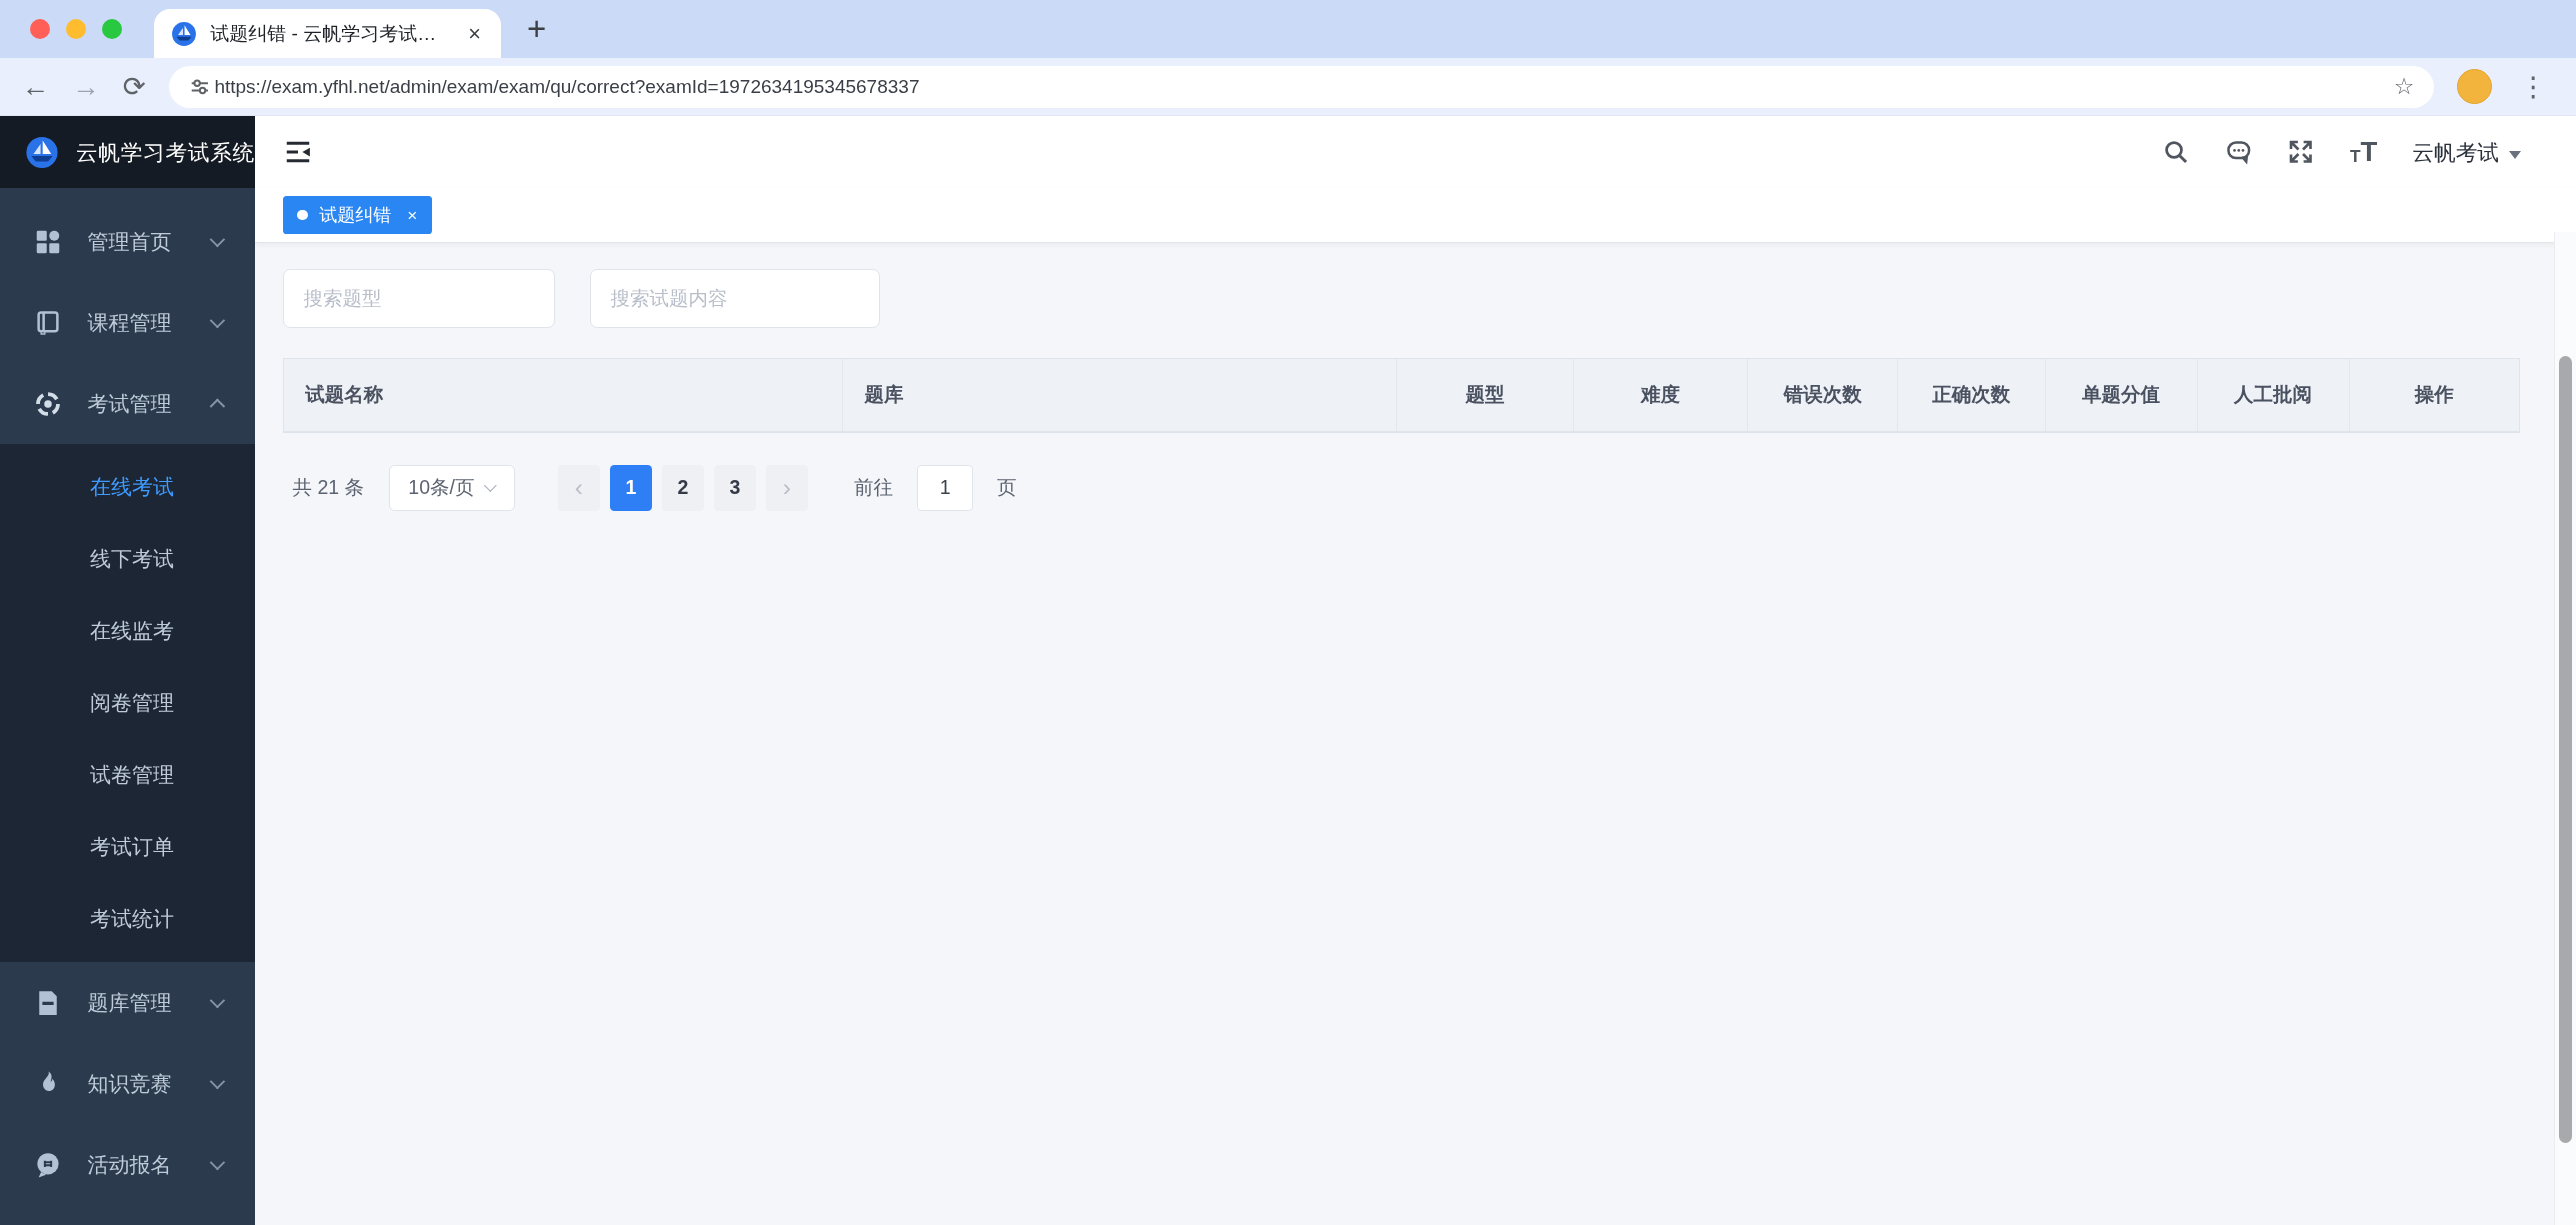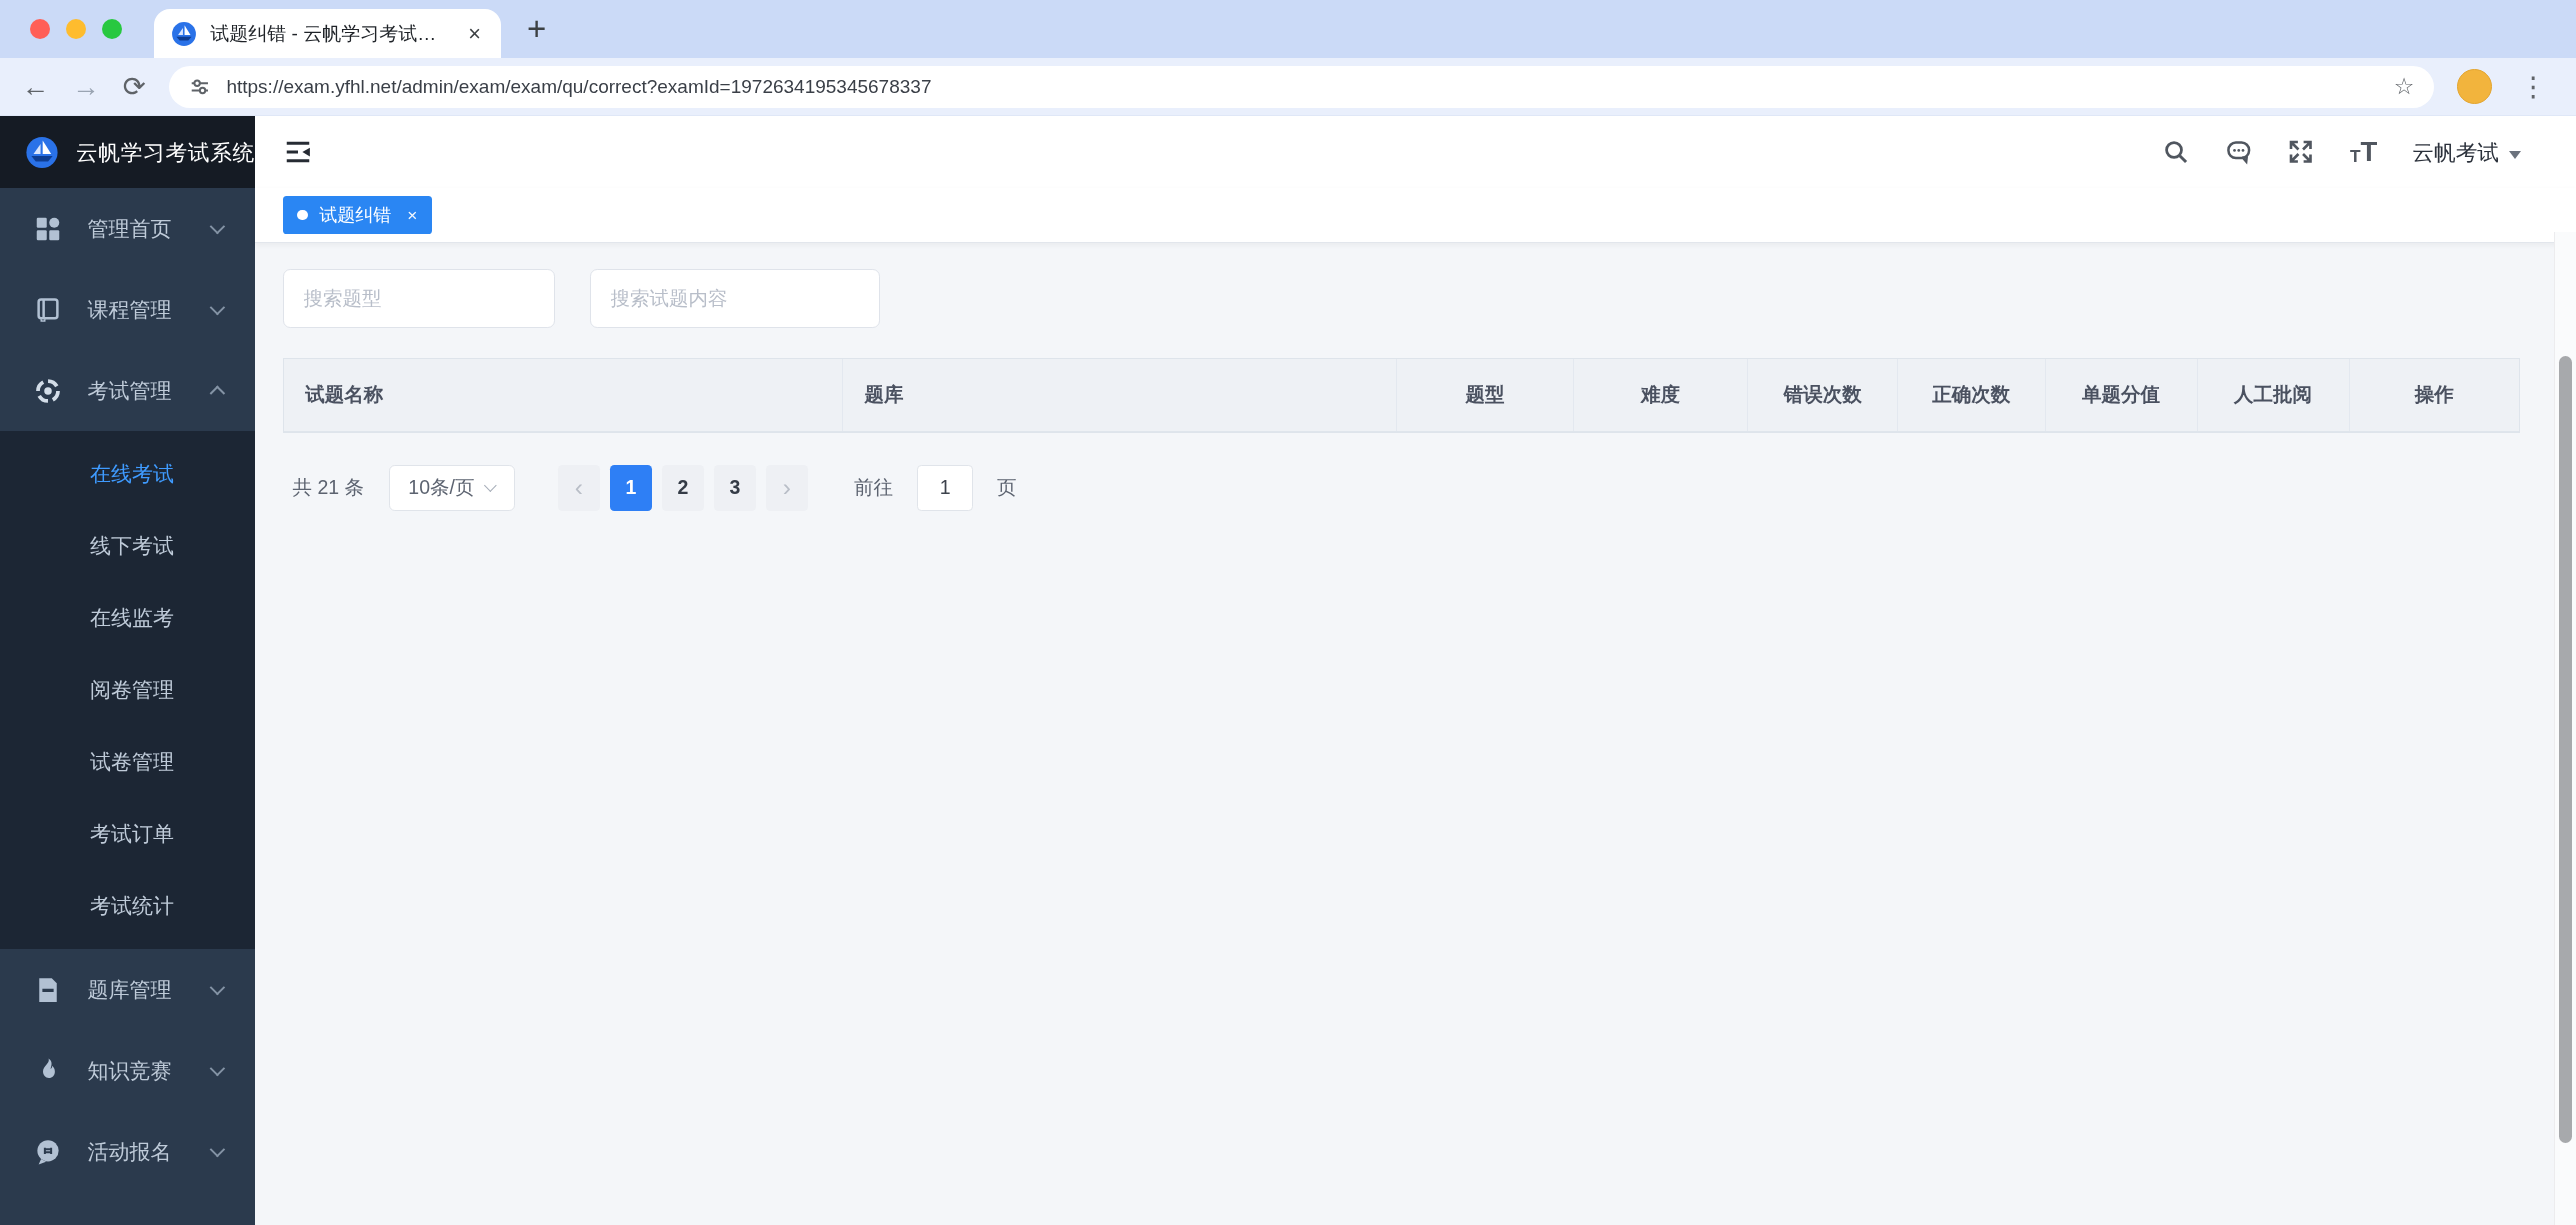--- a/index.html
+++ b/index.html
@@ -13,34 +13,34 @@
   .dot.red{background:#ff5f57;} .dot.yellow{background:#febc2e;} .dot.green{background:#28c840;}
   .tab { height:49px; width:347px; background:#fff; border-radius:16px 16px 0 0; display:flex; align-items:center; padding:0 17.3px; gap:13px;margin-top:13px; }
   .favicon { width:26px; height:26px; flex:0 0 auto; }
   .tab-title { flex:1; font-size:19px; color:#1f2328; white-space:nowrap; overflow:hidden; text-overflow:ellipsis; }
   .tab-close { font-size:21.7px; color:#3c4043; padding:0 2.9px; }
   .newtab-btn { font-size:33px; color:#3c4043; margin:0 0 13px 26px; line-height:1; }
 
   .toolbar { height:58px; background:#e9effc; display:flex; align-items:center; padding:0 24.6px 0 21.7px; gap:23px; border-bottom:1.4px solid #dfe7f7; }
   .nav-glyph { font-size:27.5px; color:#5f6368; line-height:1; }
   .nav-glyph.disabled { color:#9aa4b2; }
-  .url-pill { flex:1; height:42px; background:#fff; border-radius:21px; display:flex; align-items:center; padding:0 20px; gap:16px; }
+  .url-pill { flex:1; height:42px; background:#fff; border-radius:21px; display:flex; align-items:center; padding:0 20px; gap:4px; }
   .url-text { font-size:19px; color:#3a3f47; white-space:nowrap; overflow:hidden; }
   .star { margin-left:auto; font-size:23px; color:#5f6368; }
   .avatar { width:35px; height:35px; border-radius:50%; background:#f2b43d; border:1.4px solid #e3a52f; }
   .kebab { font-size:27.5px; color:#5f6368; padding:0 4.3px; }
 
   
   .app { display:flex; height:1110px; position:relative; }
 
   .sidebar { width:255px; background:#2b3a4d; display:flex; flex-direction:column; flex:0 0 auto; }
   .logo-bar { height:72px; background:#151b24; display:flex; align-items:center; padding-left:24.6px; gap:17.3px; flex:0 0 auto; }
   .logo { width:45px; height:45px; }
   .brand { color:#ffffff; font-size:21.7px; letter-spacing:0.7px; white-space:nowrap; }
-  .menu { flex:1; overflow:hidden; padding-top:0; }
+  .menu { flex:1; overflow:hidden; padding-top:13px; }
   .menu-item { height:81px; display:flex; align-items:center; padding:0 32px 0 33px; color:#bfcbd9; font-size:21px; cursor:pointer; }
   .menu-item .mi-icon { width:30px; height:30px; margin-right:24.6px; flex:0 0 auto; }
   .menu-item .mi-label { white-space:nowrap; }
   .chev { width:10.8px; height:10.8px; border-right:2.2px solid #8493a5; border-bottom:2.2px solid #8493a5; transform:rotate(45deg); margin-left:auto; margin-top:-4.3px; }
   .menu-item.expanded .chev { transform:rotate(-135deg); margin-top:5.8px; }
   .submenu { background:#1c2634; padding:7.2px 0; }
   .submenu-item { height:72px; display:flex; align-items:center; padding-left:90px; font-size:21px; color:#bfcbd9; cursor:pointer; white-space:nowrap; }
   .submenu-item.active { color:#3f9bff; }
 
   .main { flex:1; display:flex; flex-direction:column; background:#f4f6f9; min-width:0; }

